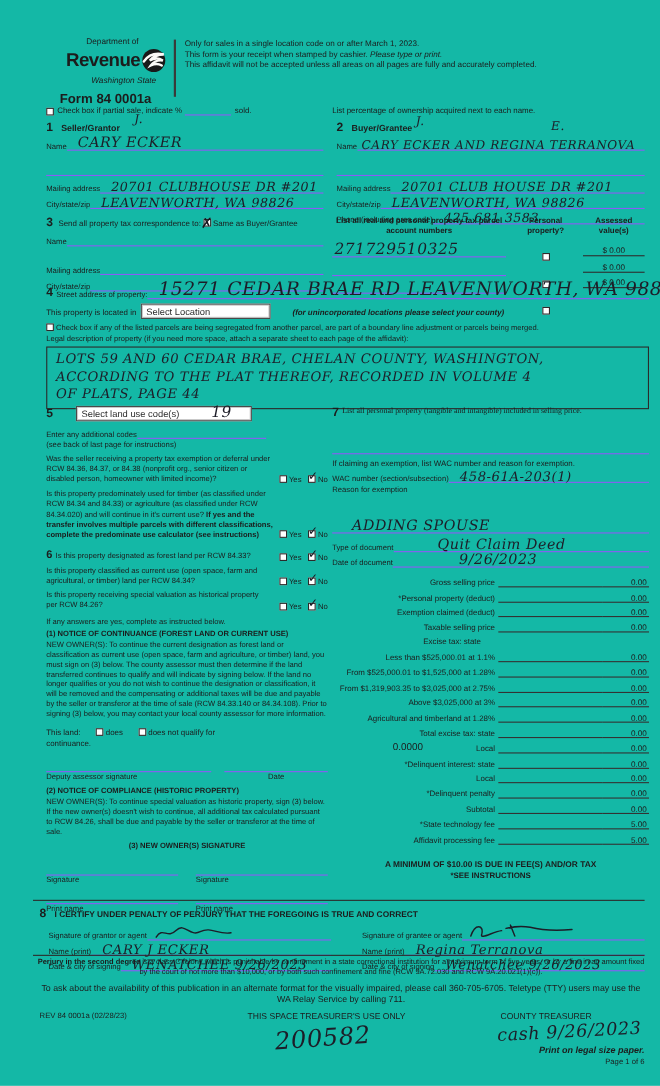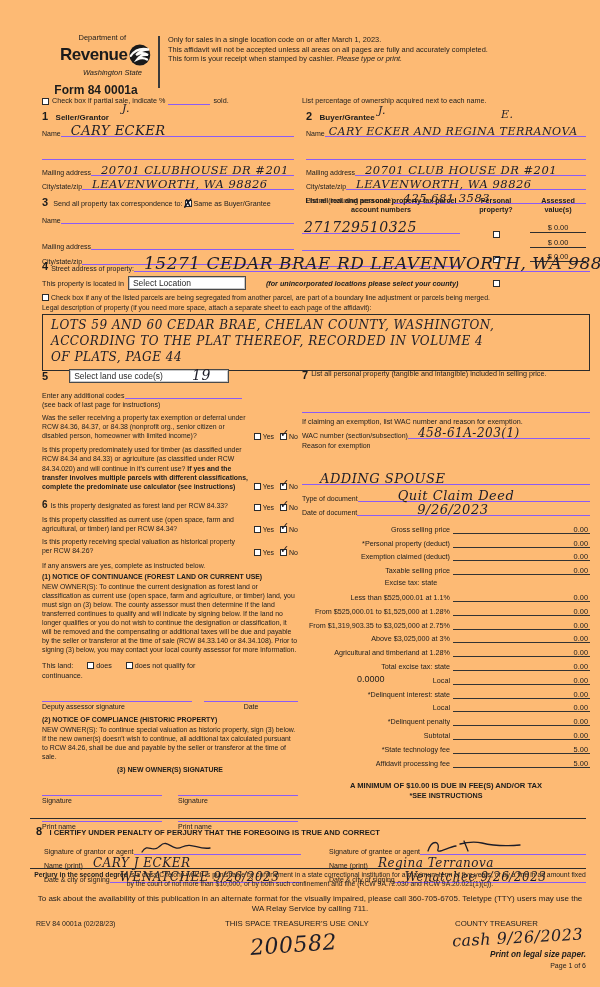--- a/index.html
+++ b/index.html
@@ -1,17 +1,17 @@
 <!DOCTYPE html>
 <html><head>
 <meta charset="utf-8">
 <style>
   * { margin:0; padding:0; box-sizing:border-box; }
   body { background:#e8e8e8; font-family:"Liberation Sans", sans-serif; }
-  .page { position:relative; width:600px; height:987px; background:#fdba74; color:#1c1c1c; overflow:hidden; margin:0 auto; }
+  .page { position:relative; width:600px; height:987px; background:#14b8a6; color:#1c1c1c; overflow:hidden; margin:0 auto; }
   .abs { position:absolute; }
   .b { font-weight:bold; }
   .i { font-style:italic; }
   .lbl { font-size:7px; }
   .small { font-size:6.8px; }
   .secnum { font-weight:bold; font-size:11px; margin-right:3px; }
   .sechead { font-weight:bold; font-size:8px; }
   
   .hw { font-family:"DejaVu Serif", serif; font-style:italic; color:#1d1d28; white-space:nowrap; letter-spacing:0.5px; }
   
@@ -48,22 +48,22 @@
         <path d="M3 14 Q10 4 23 7 Q14 7 9 13 Q16 9 22 13 Q14 12 10 18 Q16 15 21 18" fill="none" stroke="#fcfbf8" stroke-width="2.4" stroke-linecap="round"></path>
       </svg>
     </div>
     <div class="i" style="font-size:7.5px; padding-right:10px;">Washington State</div>
     <div class="b" style="font-size:12px; margin-top:6px; text-align:center;">Form 84 0001a</div>
   </div>
   <div class="abs" style="left:158px; top:36px; width:1.5px; height:52px; background:#3a3a3a;"></div>
   <div class="abs" style="left:168px; top:33px; width:420px;">
     <div style="font-size:7.4px; line-height:1.3; margin-top:2px;">
       <div>Only for sales in a single location code on or after March 1, 2023.</div>
+      <div><span>This form is your receipt when stamped by cashier. </span><span class="i">Please type or print.</span></div>
       <div>This affidavit will not be accepted unless all areas on all pages are fully and accurately completed.</div>
-      <div><span>This form is your receipt when stamped by cashier. </span><span class="i">Please type or print.</span></div>
     </div>
   </div>
 
   <div class="abs frow" style="left:42px; top:95px; width:250px; font-size:7.2px;">
     <span class="cb"></span>
     <span style="margin-left:3px;">Check box if partial sale, indicate %</span>
     <span class="field" style="flex:0 0 42px; margin:0 3px;"></span>
     <span>sold.</span>
   </div>
   <div class="abs" style="left:302px; top:96px; font-size:7.2px;">List percentage of ownership acquired next to each name.</div>
@@ -302,21 +302,21 @@
       <div style="flex:1;">
         <div class="field"></div>
         <div class="lbl" style="margin-top:1px;">Print name</div>
       </div>
     </div>
   </div>
 
   <div class="abs" style="left:302px; top:369px; width:288px;">
     <div style="display:flex;">
       <span class="secnum">7</span>
-      <span class="par" style="font-size:7.2px;">List all personal property (tangible and intangible) included in selling price.</span>
+      <span class="par" style="font-size:7.2px;font-family:Liberation Serif, serif;">List all personal property (tangible and intangible) included in selling price.</span>
     </div>
     <div class="field" style="margin-top:22px;"></div>
     <div style="font-size:7.2px; margin-top:4px;">If claiming an exemption, list WAC number and reason for exemption.</div>
     <div class="frow" style="margin-top:3px;">
       <span class="lbl">WAC number (section/subsection)</span>
       <span class="field">
           <span class="hw" style="font-size:12px;">458-61A-203(1)</span>
         </span>
     </div>
     <div class="lbl" style="margin-top:3px;">Reason for exemption</div>

